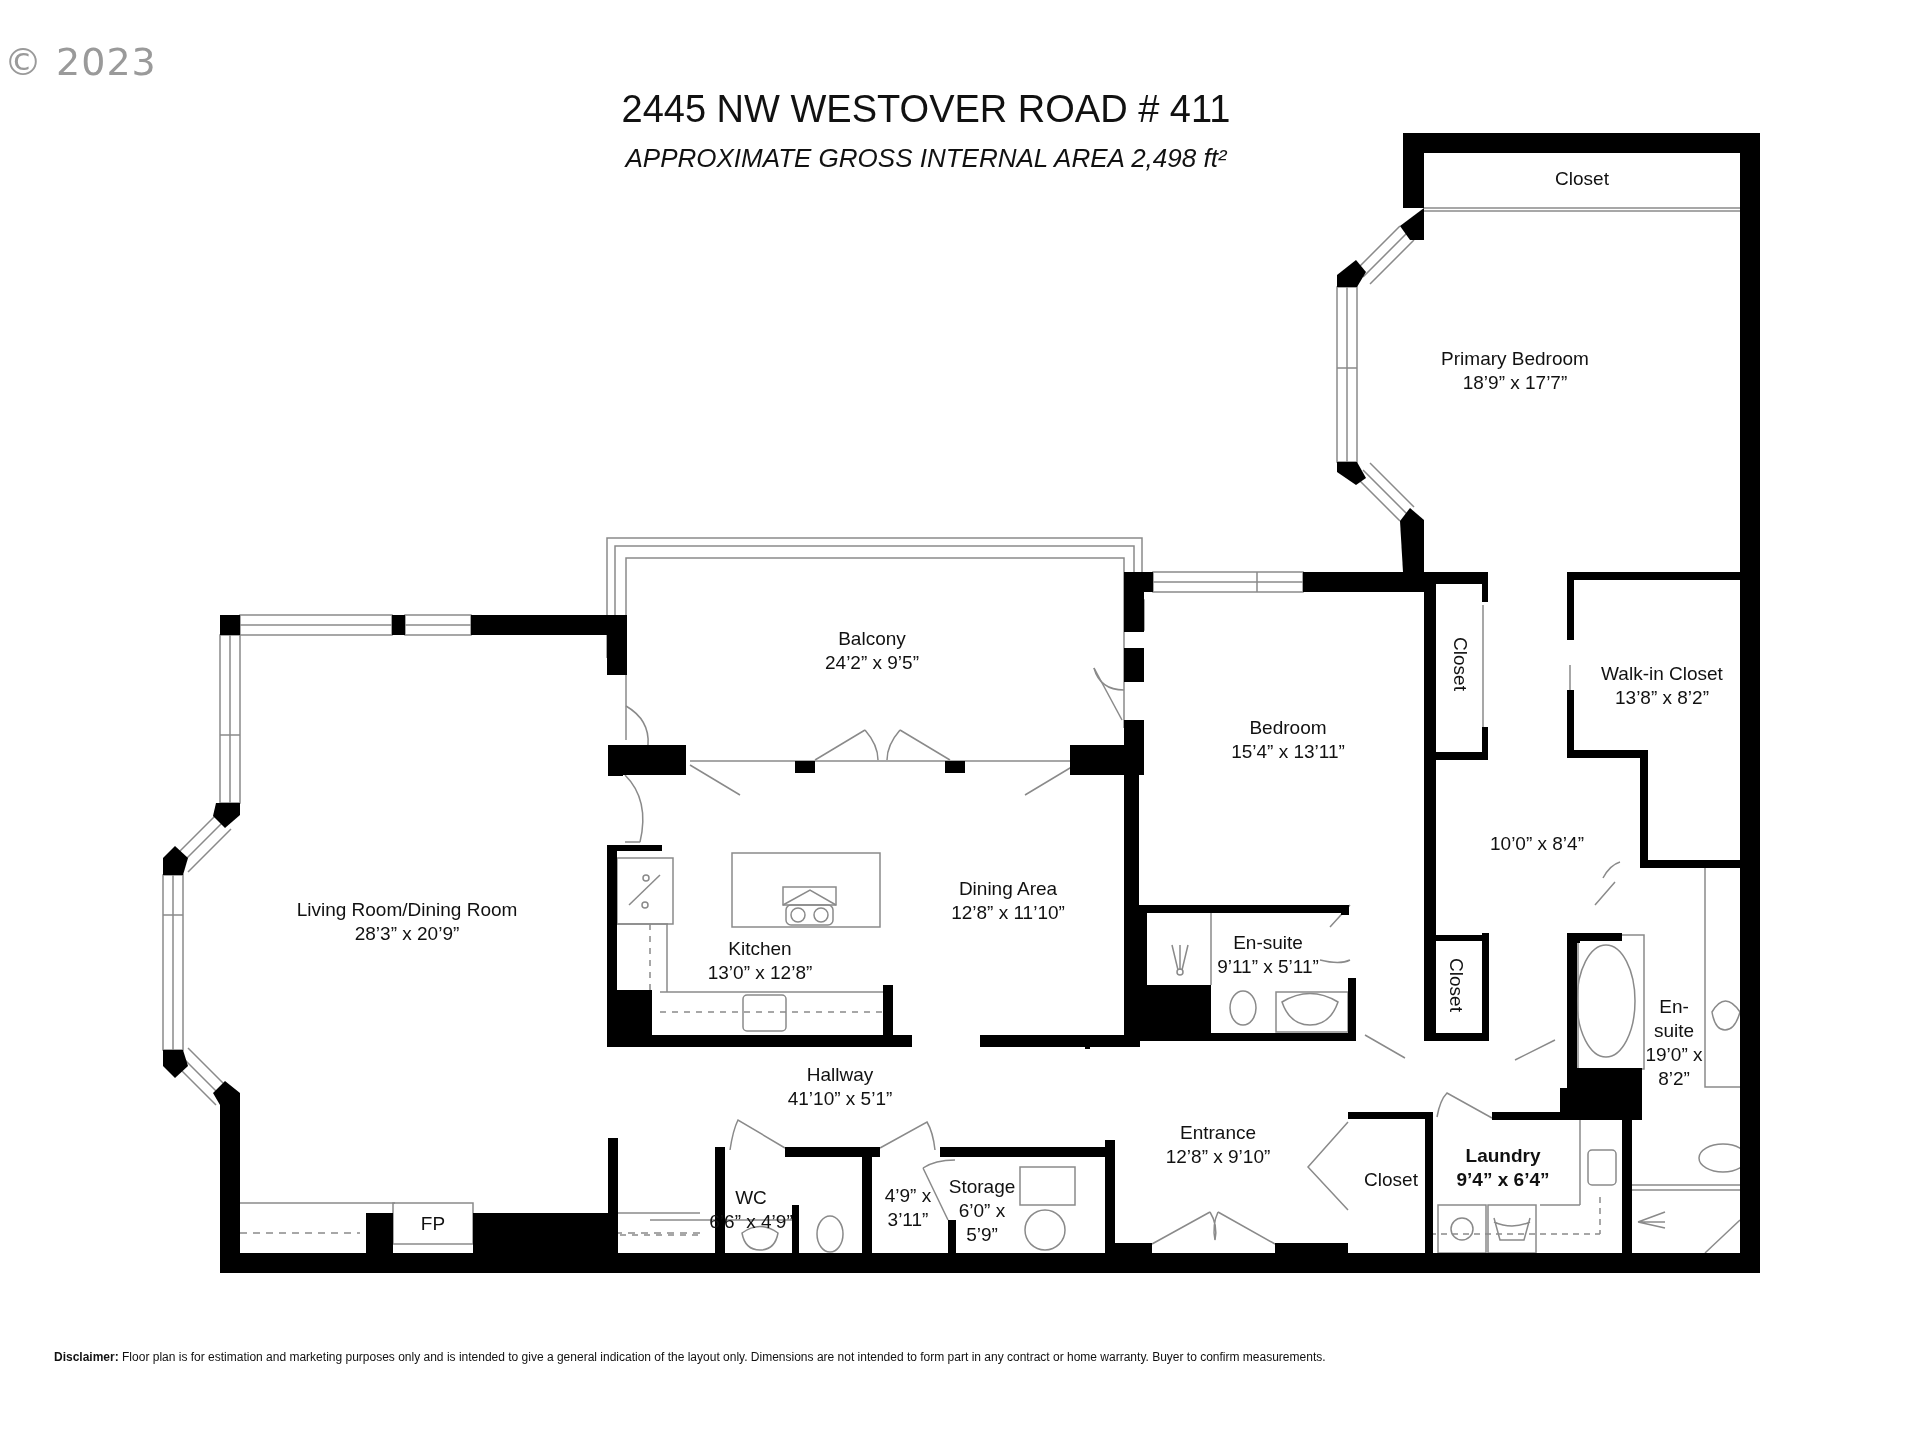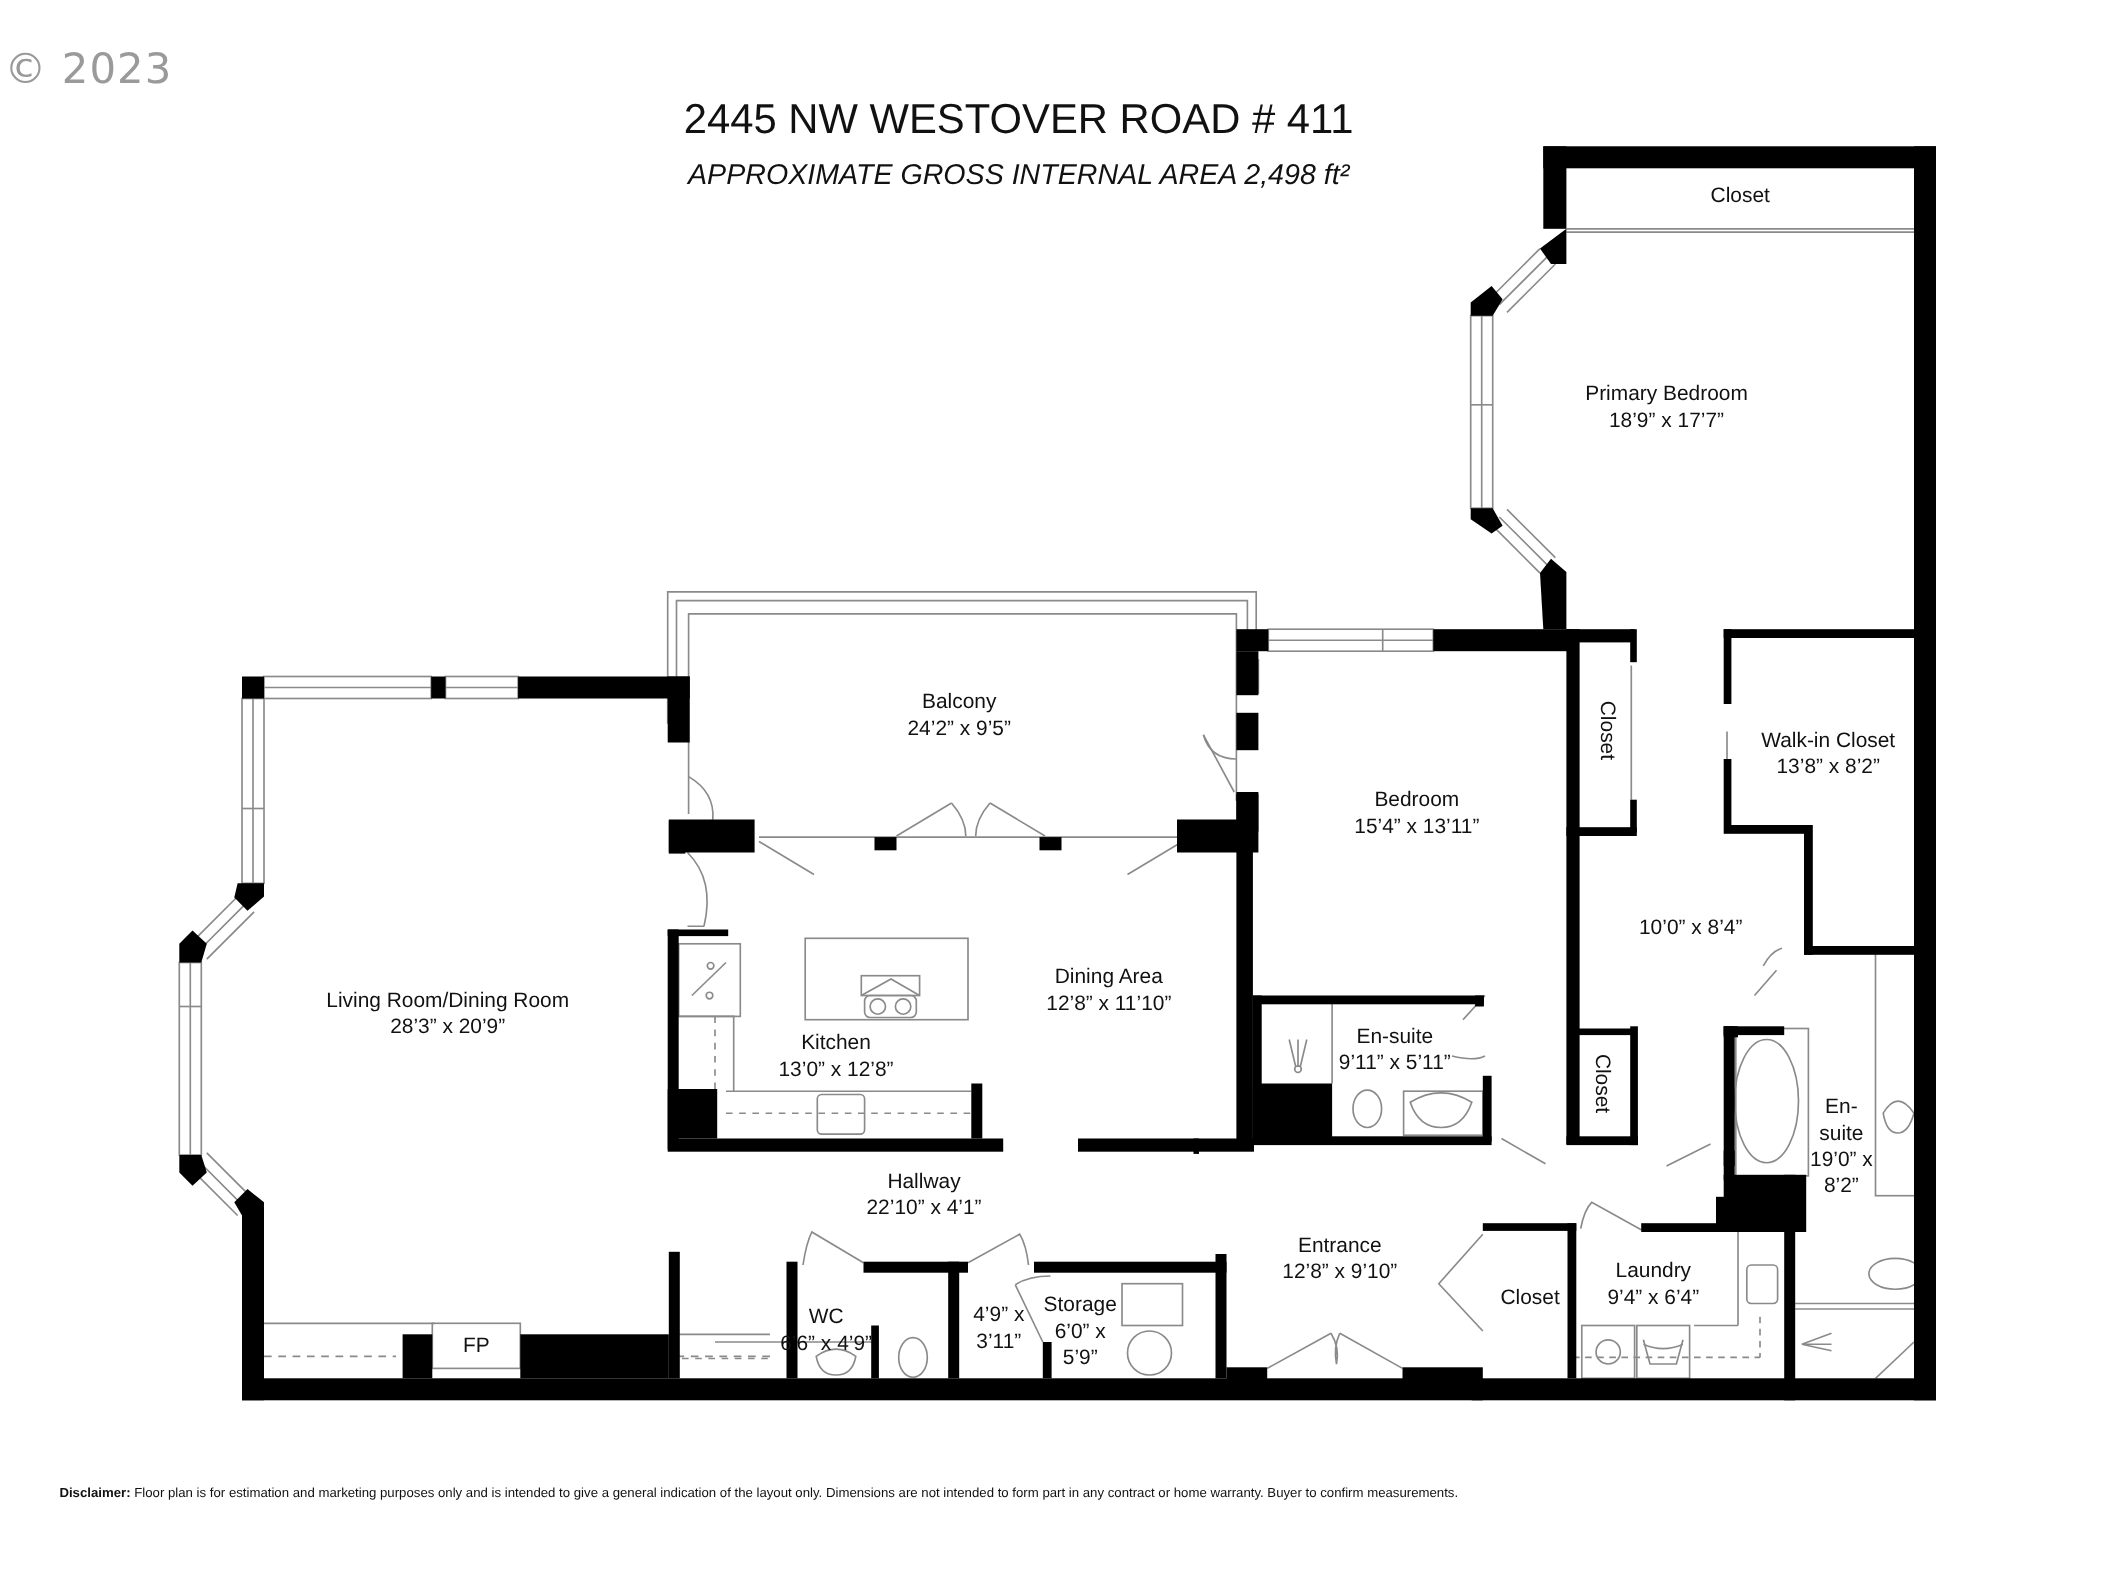--- a/index.html
+++ b/index.html
@@ -280,30 +280,30 @@
   <div>Closet</div>
 </div>
 <div class="room-label" style="left:1674px; top:995px;">
   <div style="white-space:pre;">En-
 suite</div>
   <div>19’0” x</div>
   <div>8’2”</div>
 </div>
 <div class="room-label" style="left:840px; top:1063px;">
   <div>Hallway</div>
-  <div>22’10” x 4’1”</div>
+  <div>41’10” x 5’1”</div>
 </div>
 <div class="room-label" style="left:1218px; top:1121px;">
   <div>Entrance</div>
   <div>12’8” x 9’10”</div>
 </div>
 <div class="room-label" style="left:1391px; top:1168px;">
   <div>Closet</div>
 </div>
-<div class="room-label" style="left:1503px; top:1144px;">
+<div class="room-label" style="left:1503px; top:1144px;font-weight:bold;">
   <div>Laundry</div>
   <div>9’4” x 6’4”</div>
 </div>
 <div class="room-label" style="left:751px; top:1162px;margin-top:24px;">
   <div>WC</div>
   <div>6’6” x 4’9”</div>
 </div>
 <div class="room-label" style="left:908px; top:1184px;">
   <div>4’9” x</div>
   <div>3’11”</div>

